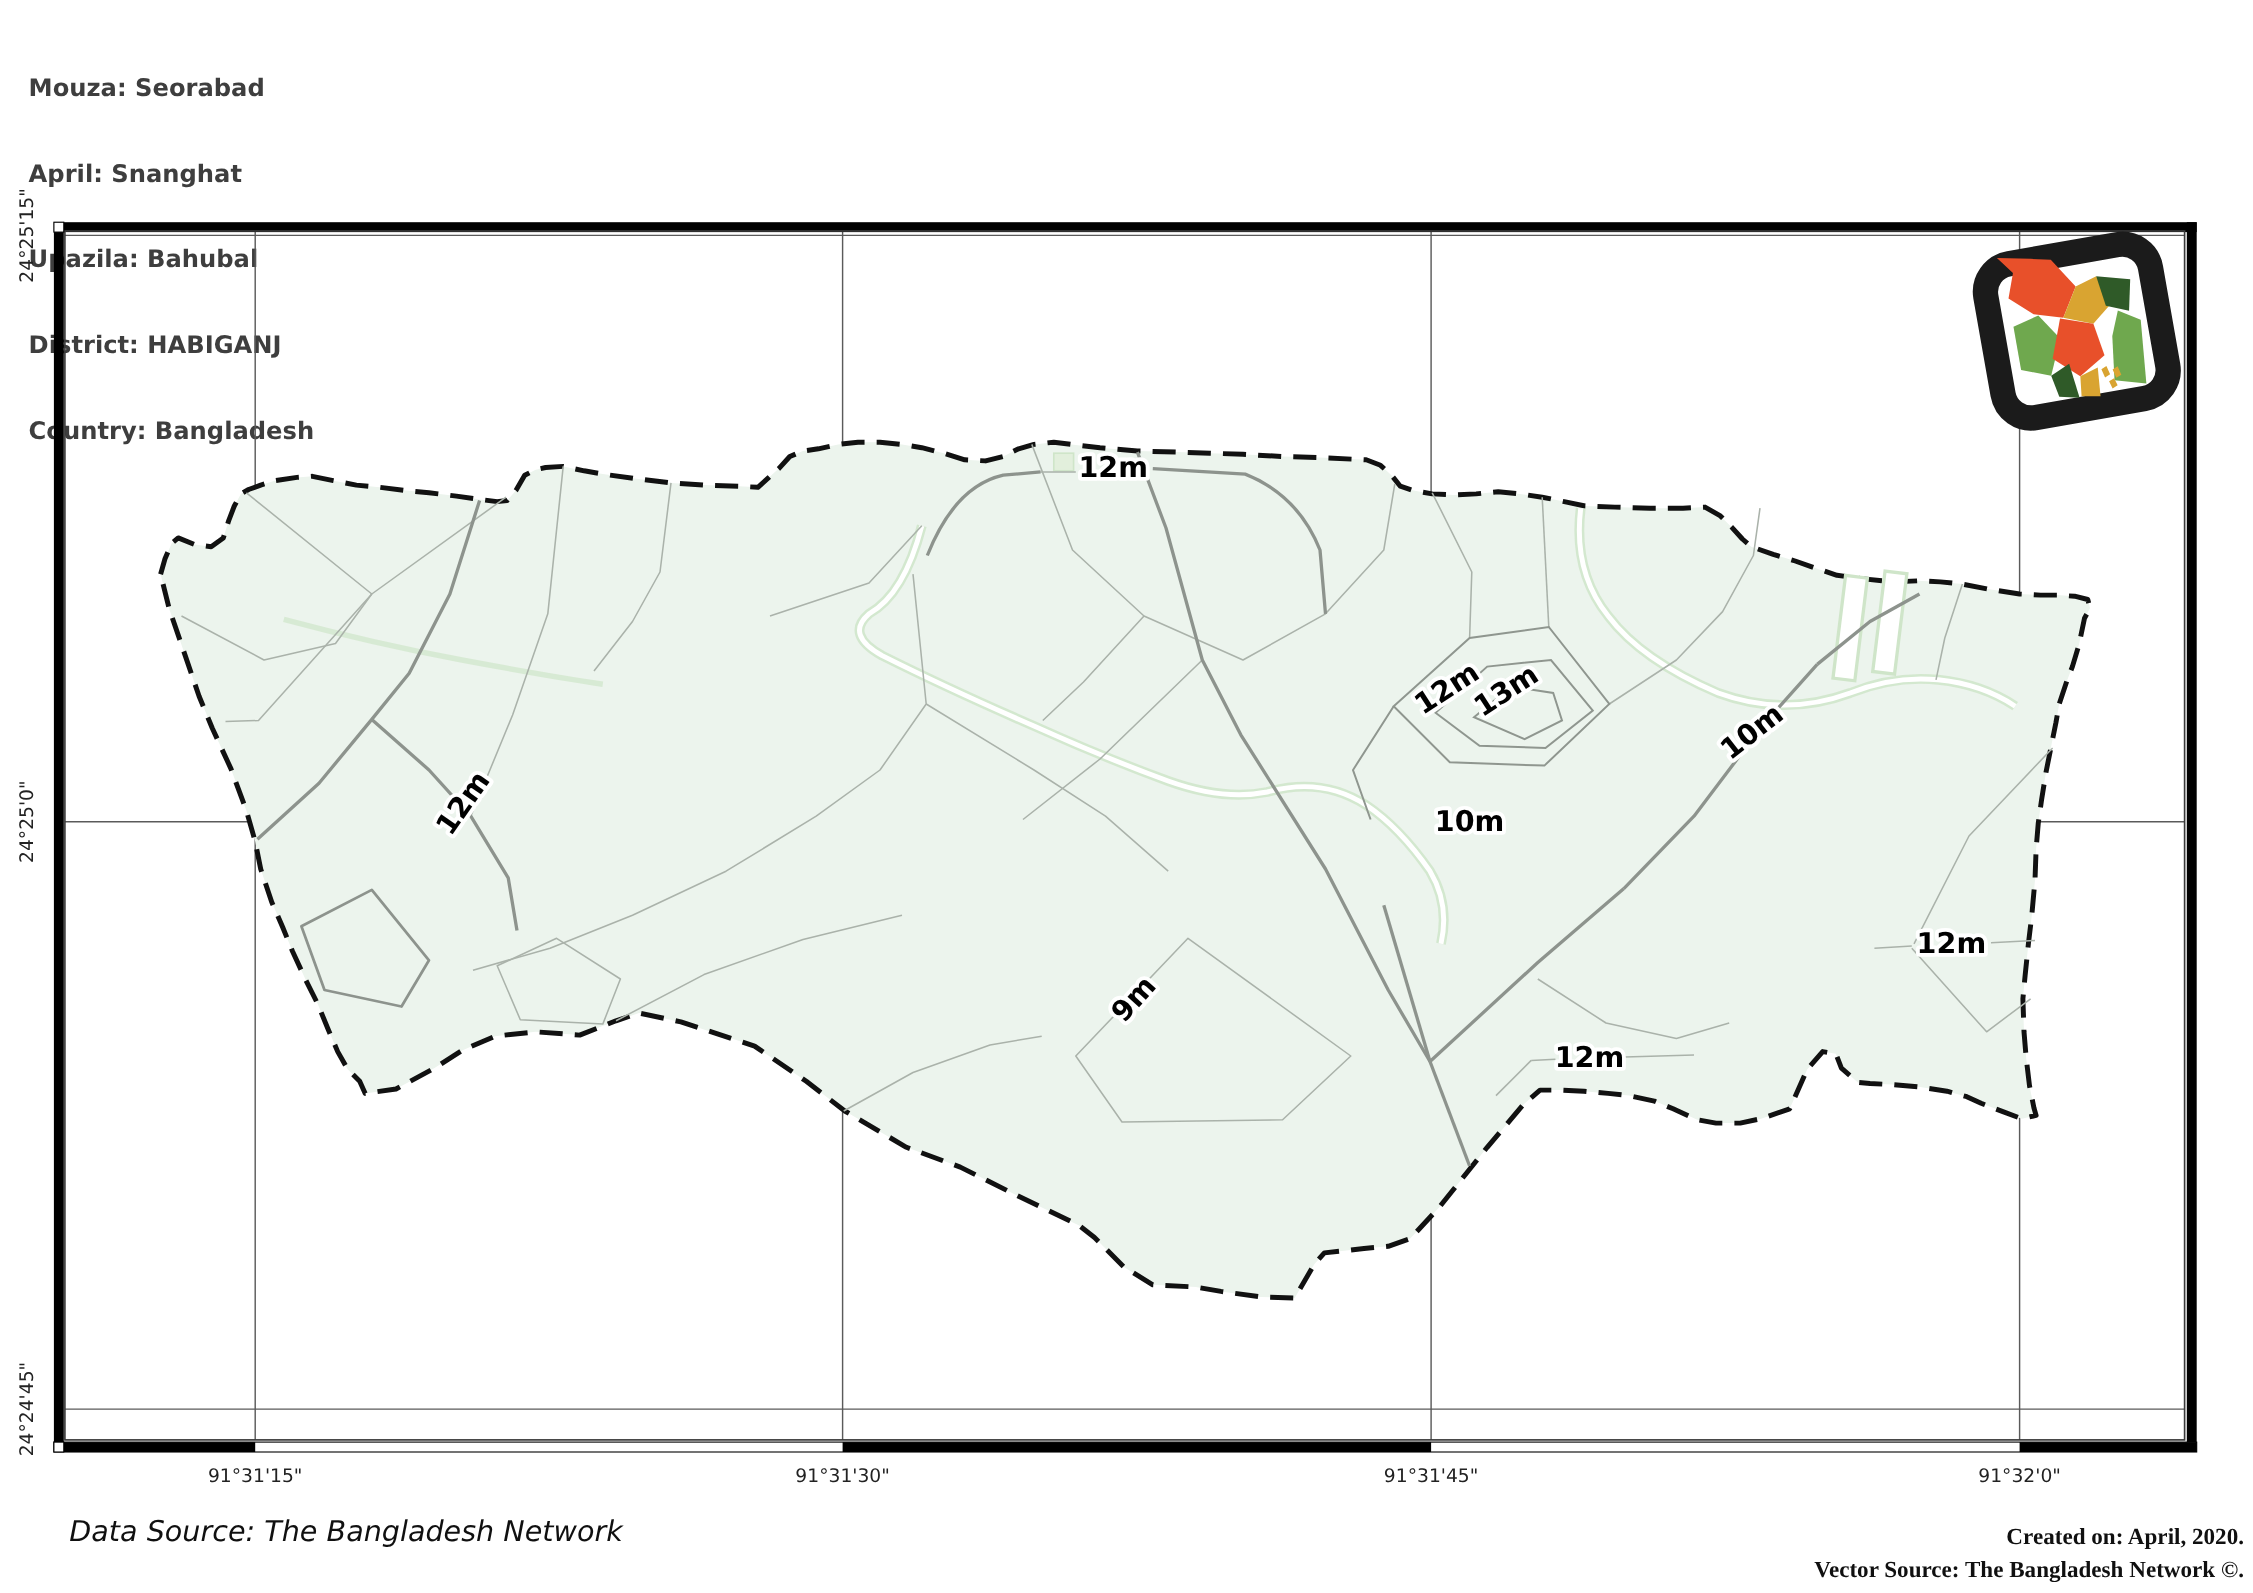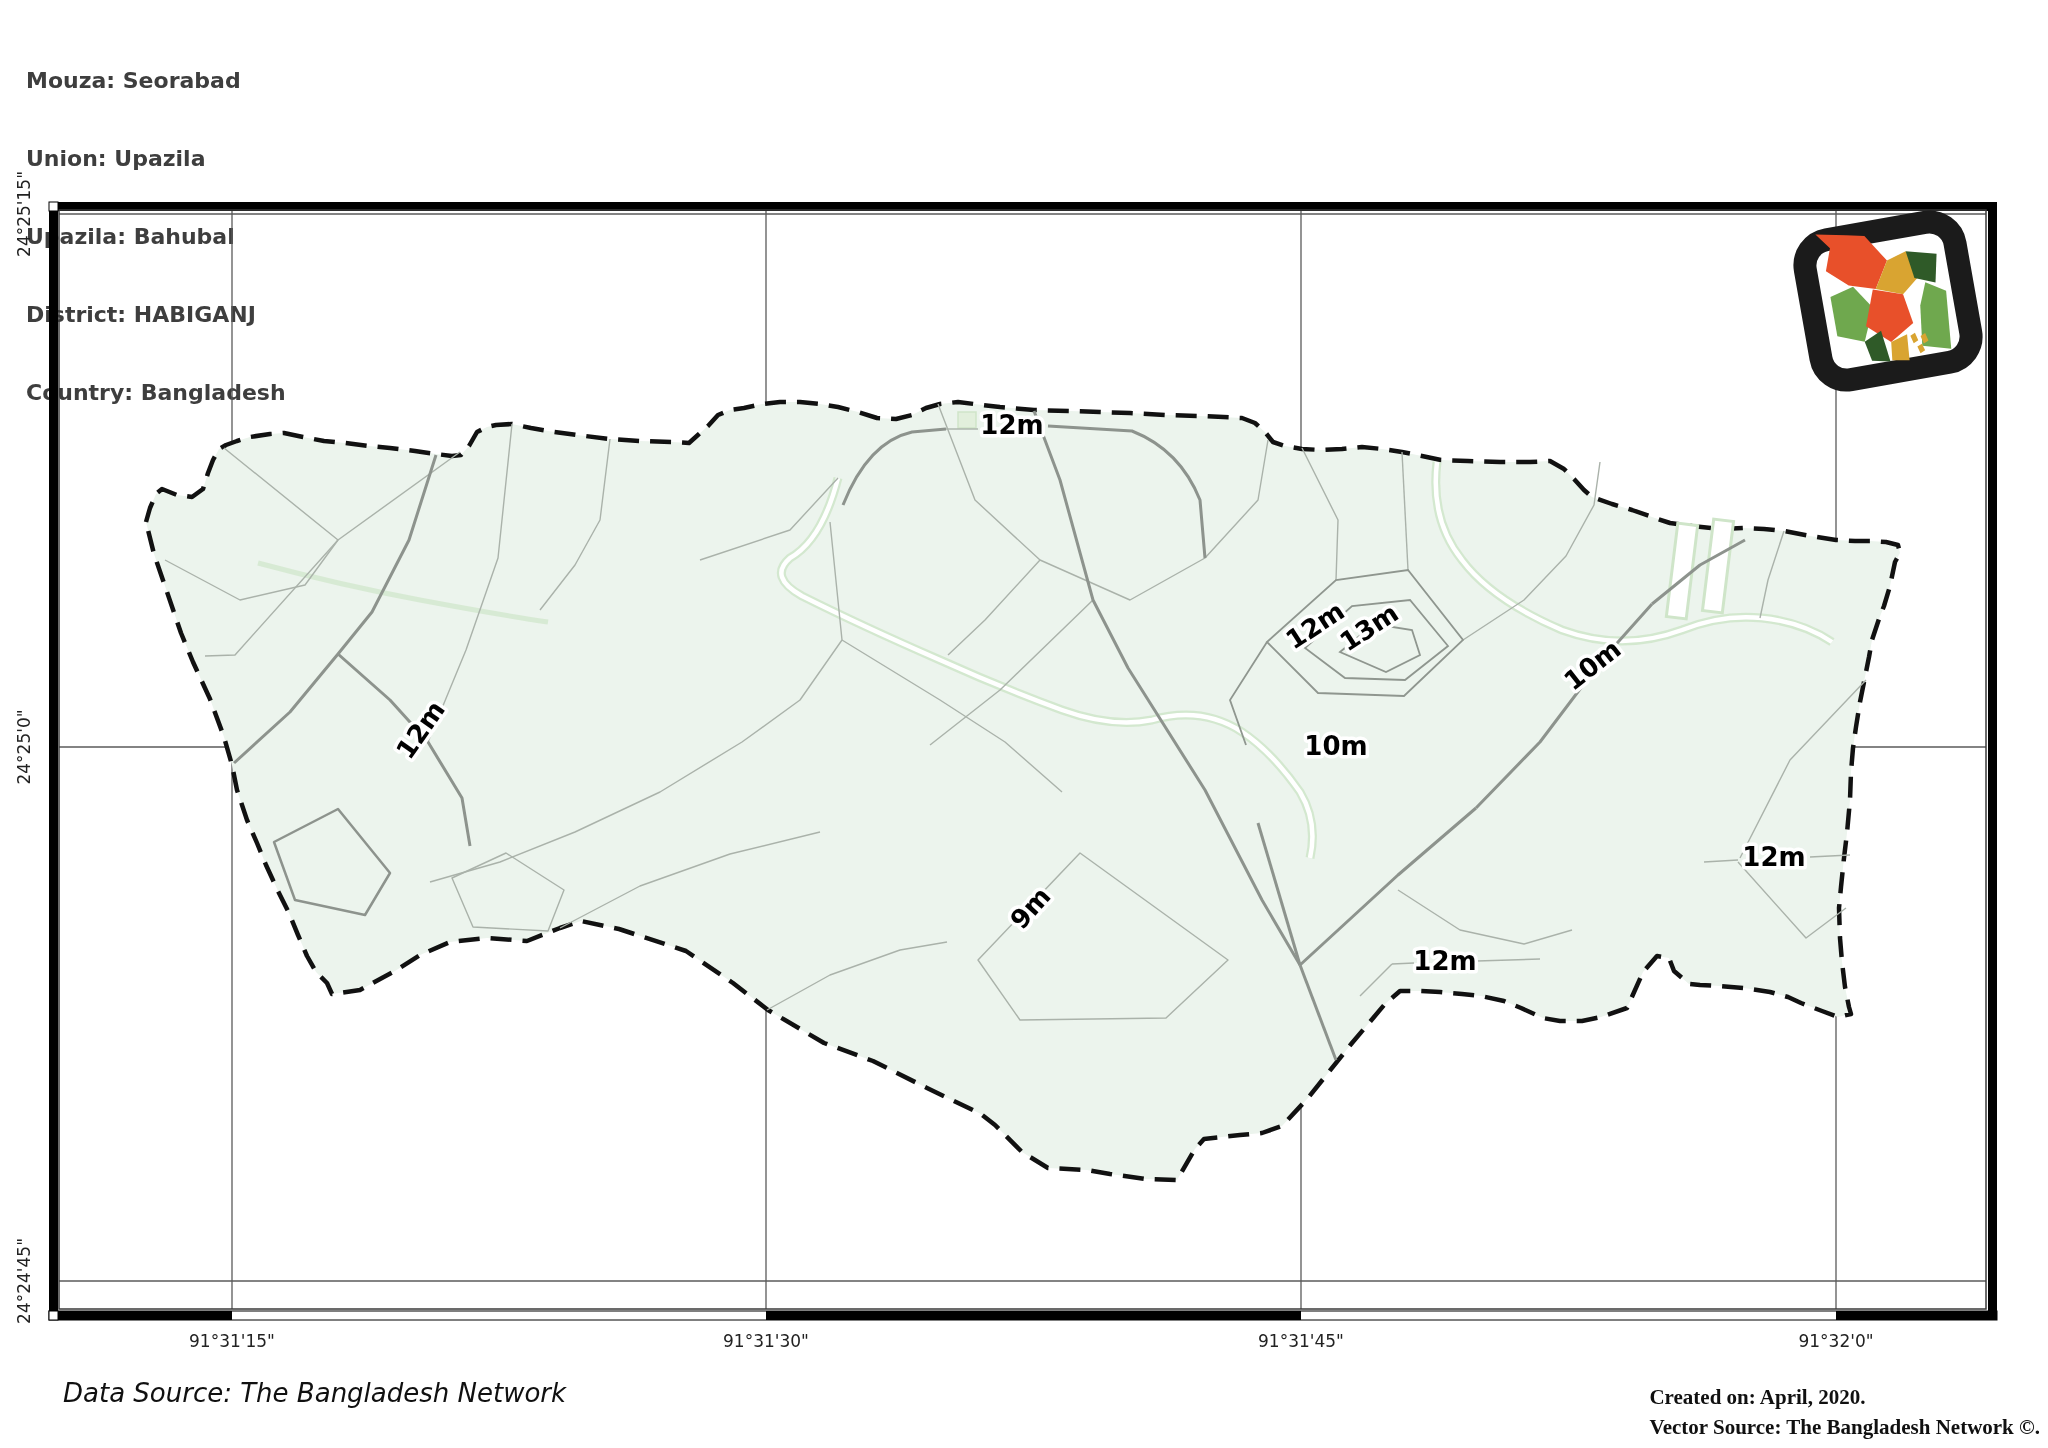--- a/index.html
+++ b/index.html
@@ -2,21 +2,21 @@
 <html><head>
 <meta charset="utf-8">
 <style>
   html,body{margin:0;padding:0;background:#fff;}
   .page{position:relative;width:2048px;height:1448px;background:#ffffff;
         font-family:"DejaVu Sans",sans-serif;overflow:hidden;}
   .header{position:absolute;left:26px;top:16px;font-weight:bold;font-size:22px;
           line-height:26px;color:#3e3e3e;white-space:pre;}
   .footer-left{position:absolute;left:28px;top:1376px;font-style:italic;font-size:26px;
           line-height:34px;color:#101010;margin-left:35px;}
-  .footer-right{position:absolute;right:8px;top:1382px;
+  .footer-right{position:absolute;right:8px;top:1382px;text-align:right;
           font-family:"Liberation Serif",serif;font-weight:bold;font-size:21px;
           line-height:30px;color:#101010;}
   svg{position:absolute;left:0;top:0;}
   .frame-bar{fill:var(--frame);}
   .frame-inner{fill:none;stroke:#3a3a3a;stroke-width:1.5;}
   .grat{stroke:var(--grid);stroke-width:1.3;}
   .region{fill:var(--region_fill);stroke:var(--boundary);stroke-width:4.5;
           stroke-dasharray:21 11;stroke-linejoin:round;}
   .parcel{fill:none;stroke:var(--parcel);stroke-width:1.4;stroke-linejoin:round;}
   .contour{fill:none;stroke:var(--contour);stroke-width:3;stroke-linejoin:round;}
@@ -29,21 +29,21 @@
   .clabel{font-size:26px;font-weight:bold;fill:#000;stroke:var(--label_halo);
           stroke-width:7px;paint-order:stroke;stroke-linejoin:round;}
 </style>
 </head>
 <body style="--region_fill: #ecf4ed; --boundary: #111111; --contour: #8d938d; --parcel: #aab2aa; --stream: #cfe5c9; --grid: #5a5a5a; --frame: #000000; --label_halo: #ffffff; --logo_frame: #1b1b1b; --logo_red: #e8502a; --logo_green: #6fa84e; --logo_dark_green: #2f5a28; --logo_gold: #d9a431;">
 
 <div class="page">
 
   <div class="header">
     <div>Mouza: Seorabad</div>
-    <div>Union: Upazila</div>
+    <div>April: Snanghat</div>
     <div>Upazila: Bahubal</div>
     <div>District: HABIGANJ</div>
     <div>Country: Bangladesh</div>
   </div>
 
   <svg width="2048" height="1448" viewBox="0 0 2048 1448">
 
     <g id="graticule">
         <line class="grat" x1="232" y1="210" x2="232" y2="1309"></line>
         <line class="grat" x1="766" y1="210" x2="766" y2="1309"></line>

